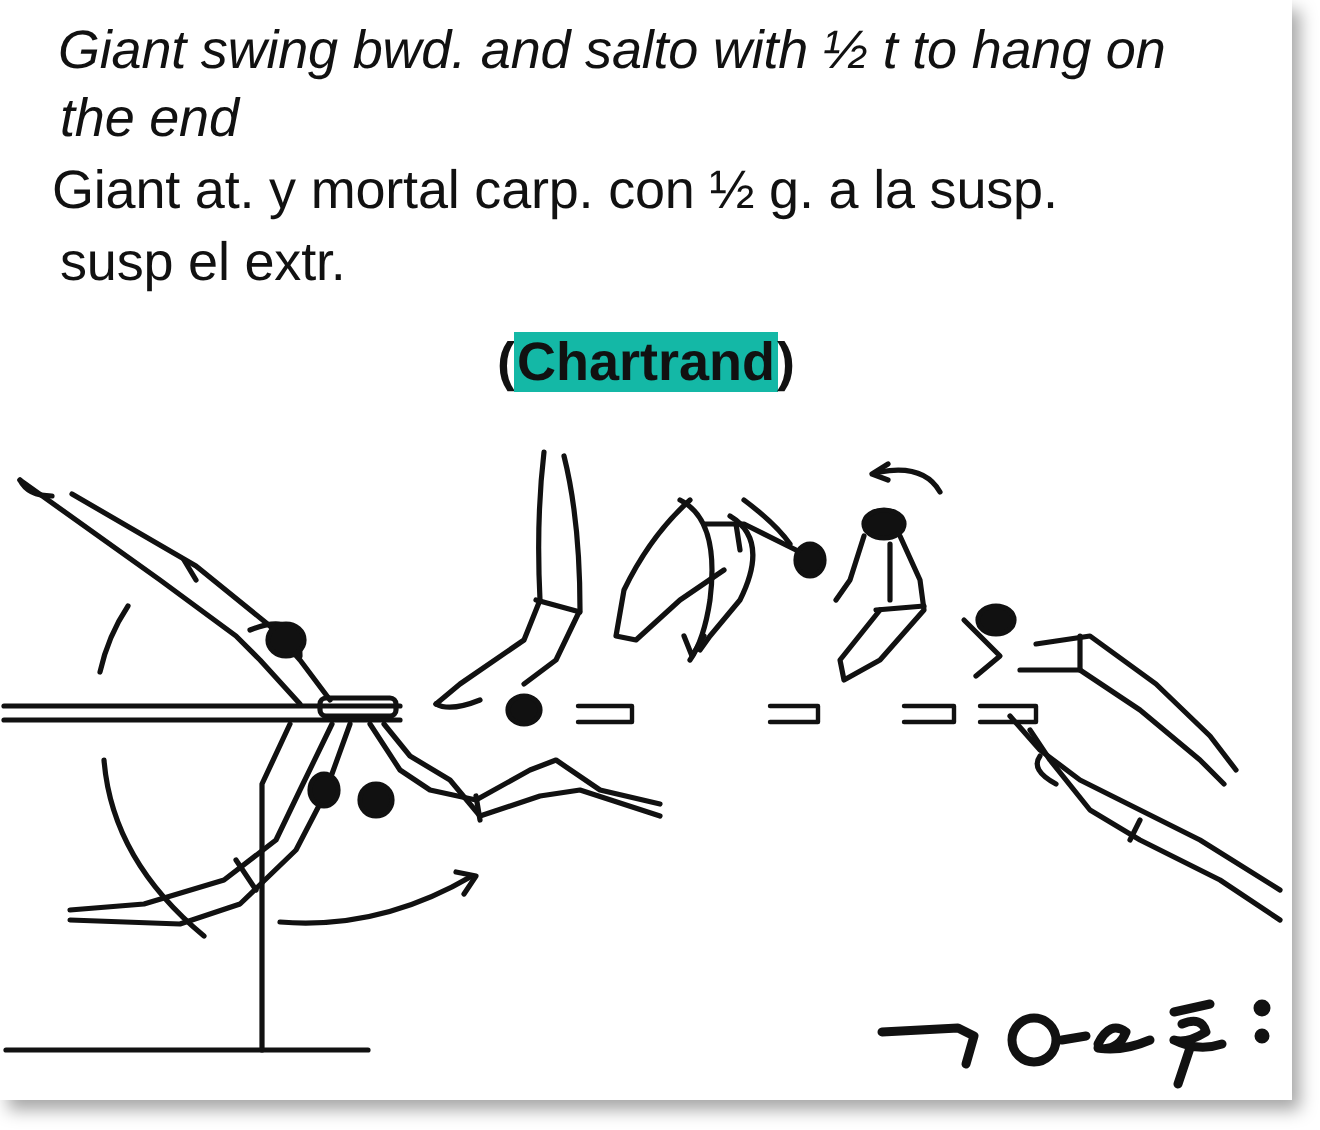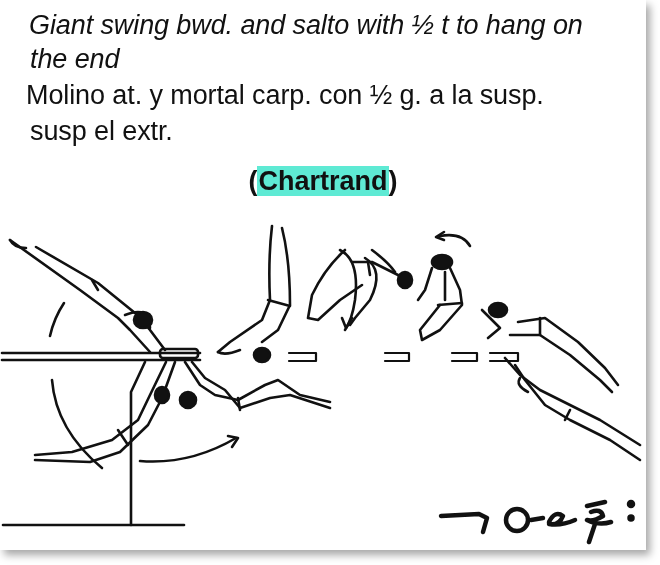--- a/index.html
+++ b/index.html
@@ -42,21 +42,21 @@
       top: 163px;
       left: 0;
       width: 646px;
       text-align: center;
       font-size: 27px;
       font-weight: bold;
       line-height: 36px;
       color: #111111;
     }
     .title .hl {
-      background: #5eead4;
+      background: #14b8a6;
       padding: 0 1px;
     }
     .drawing {
       position: absolute;
       left: 0;
       top: 210px;
       width: 646px;
       height: 340px;
     }
     .notation {
@@ -67,21 +67,21 @@
       height: 58px;
     }
   </style>
 </head>
 <body>
 
 <div class="card">
 
   <div id="line1" class="text-line en">Giant swing bwd. and salto with ½ t to hang on</div>
   <div id="line2" class="text-line en">the end</div>
-  <div id="line3" class="text-line">Molino at. y mortal carp. con ½ g. a la susp.</div>
+  <div id="line3" class="text-line">Giant at. y mortal carp. con ½ g. a la susp.</div>
   <div id="line4" class="text-line">susp el extr.</div>
 
   <div class="title">
     <span>(</span><span class="hl">Chartrand</span><span>)</span>
   </div>
 
   <svg class="drawing" viewBox="0 210 646 340" xmlns="http://www.w3.org/2000/svg">
     <g fill="none" stroke="#111" stroke-width="2.6" stroke-linecap="round" stroke-linejoin="round">
 
       <g>

